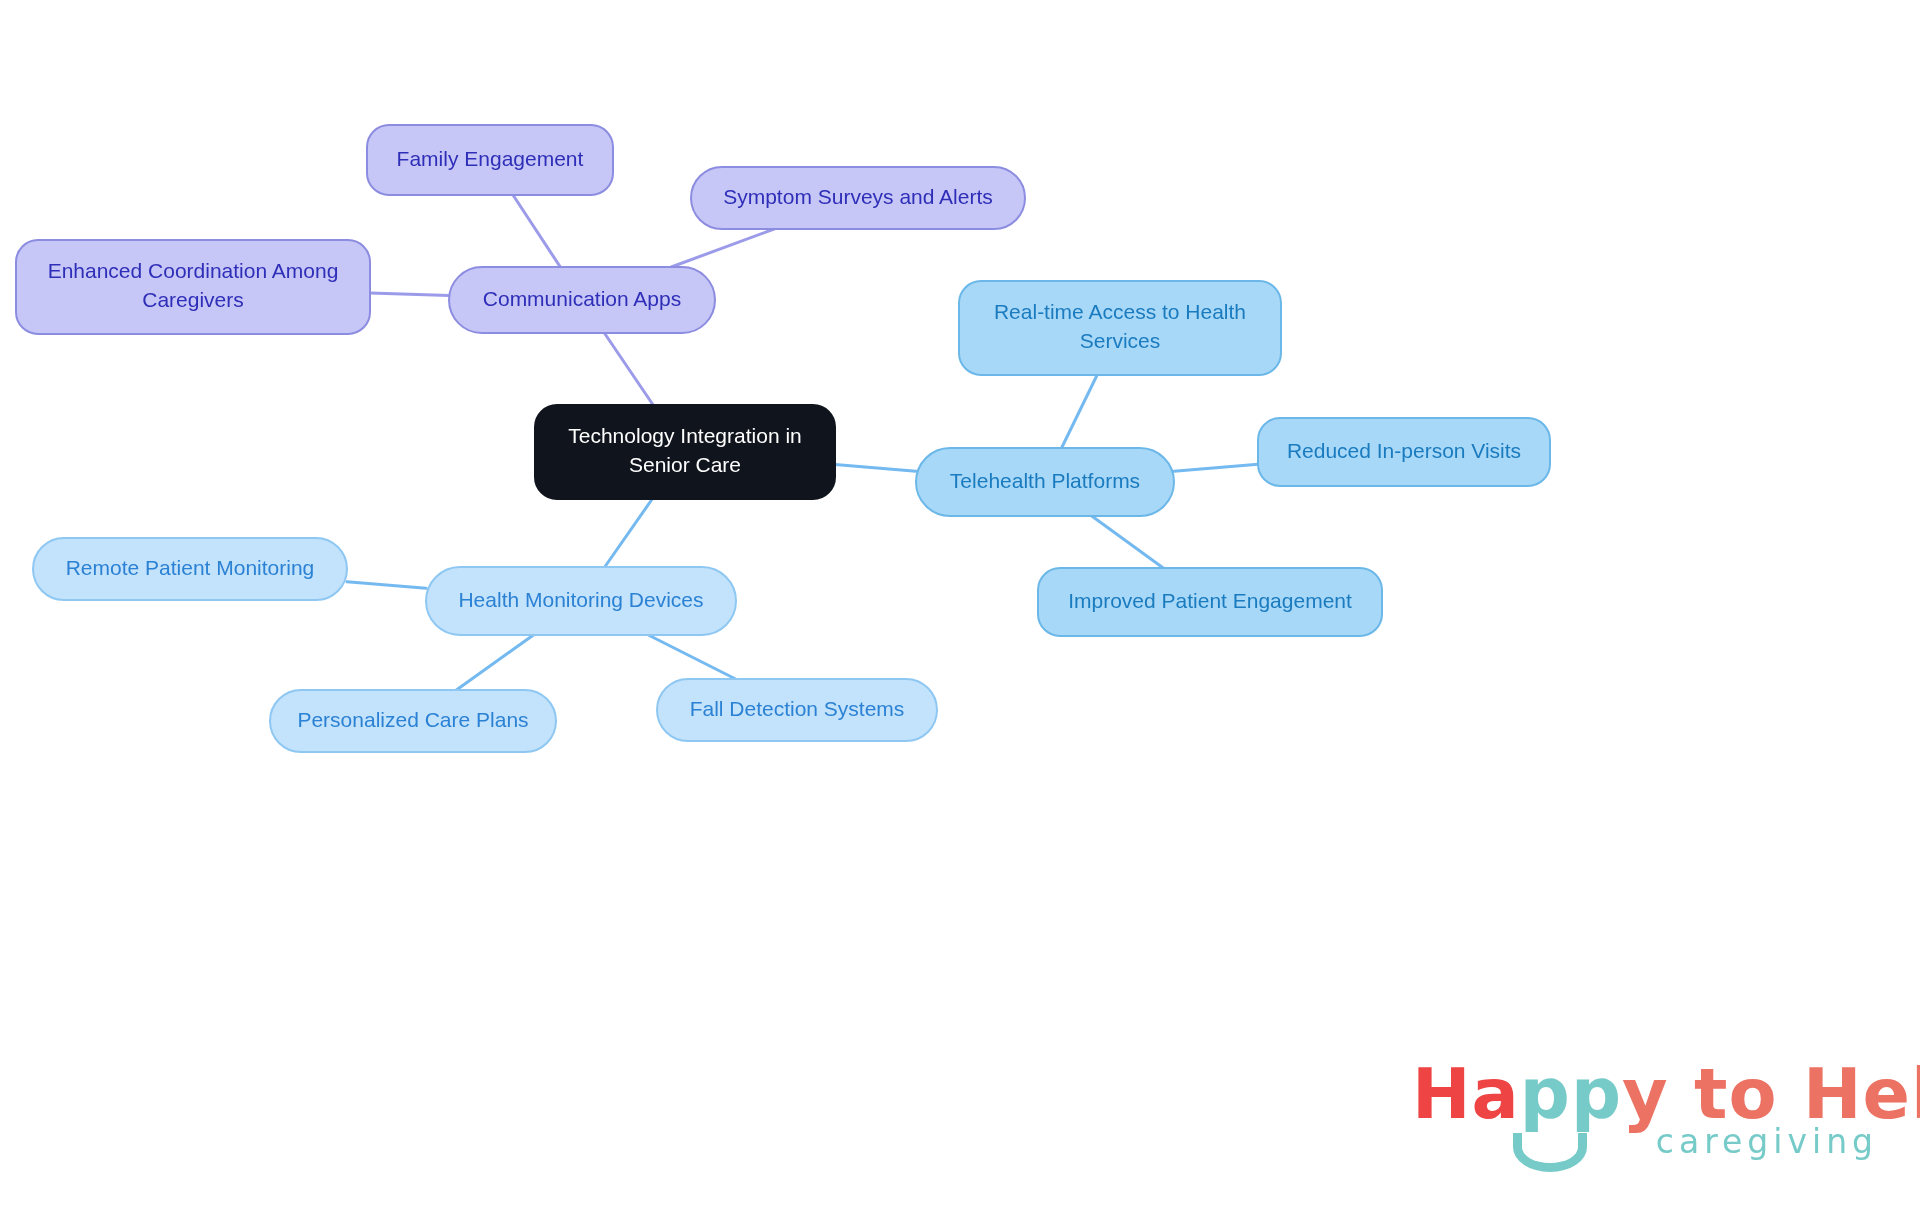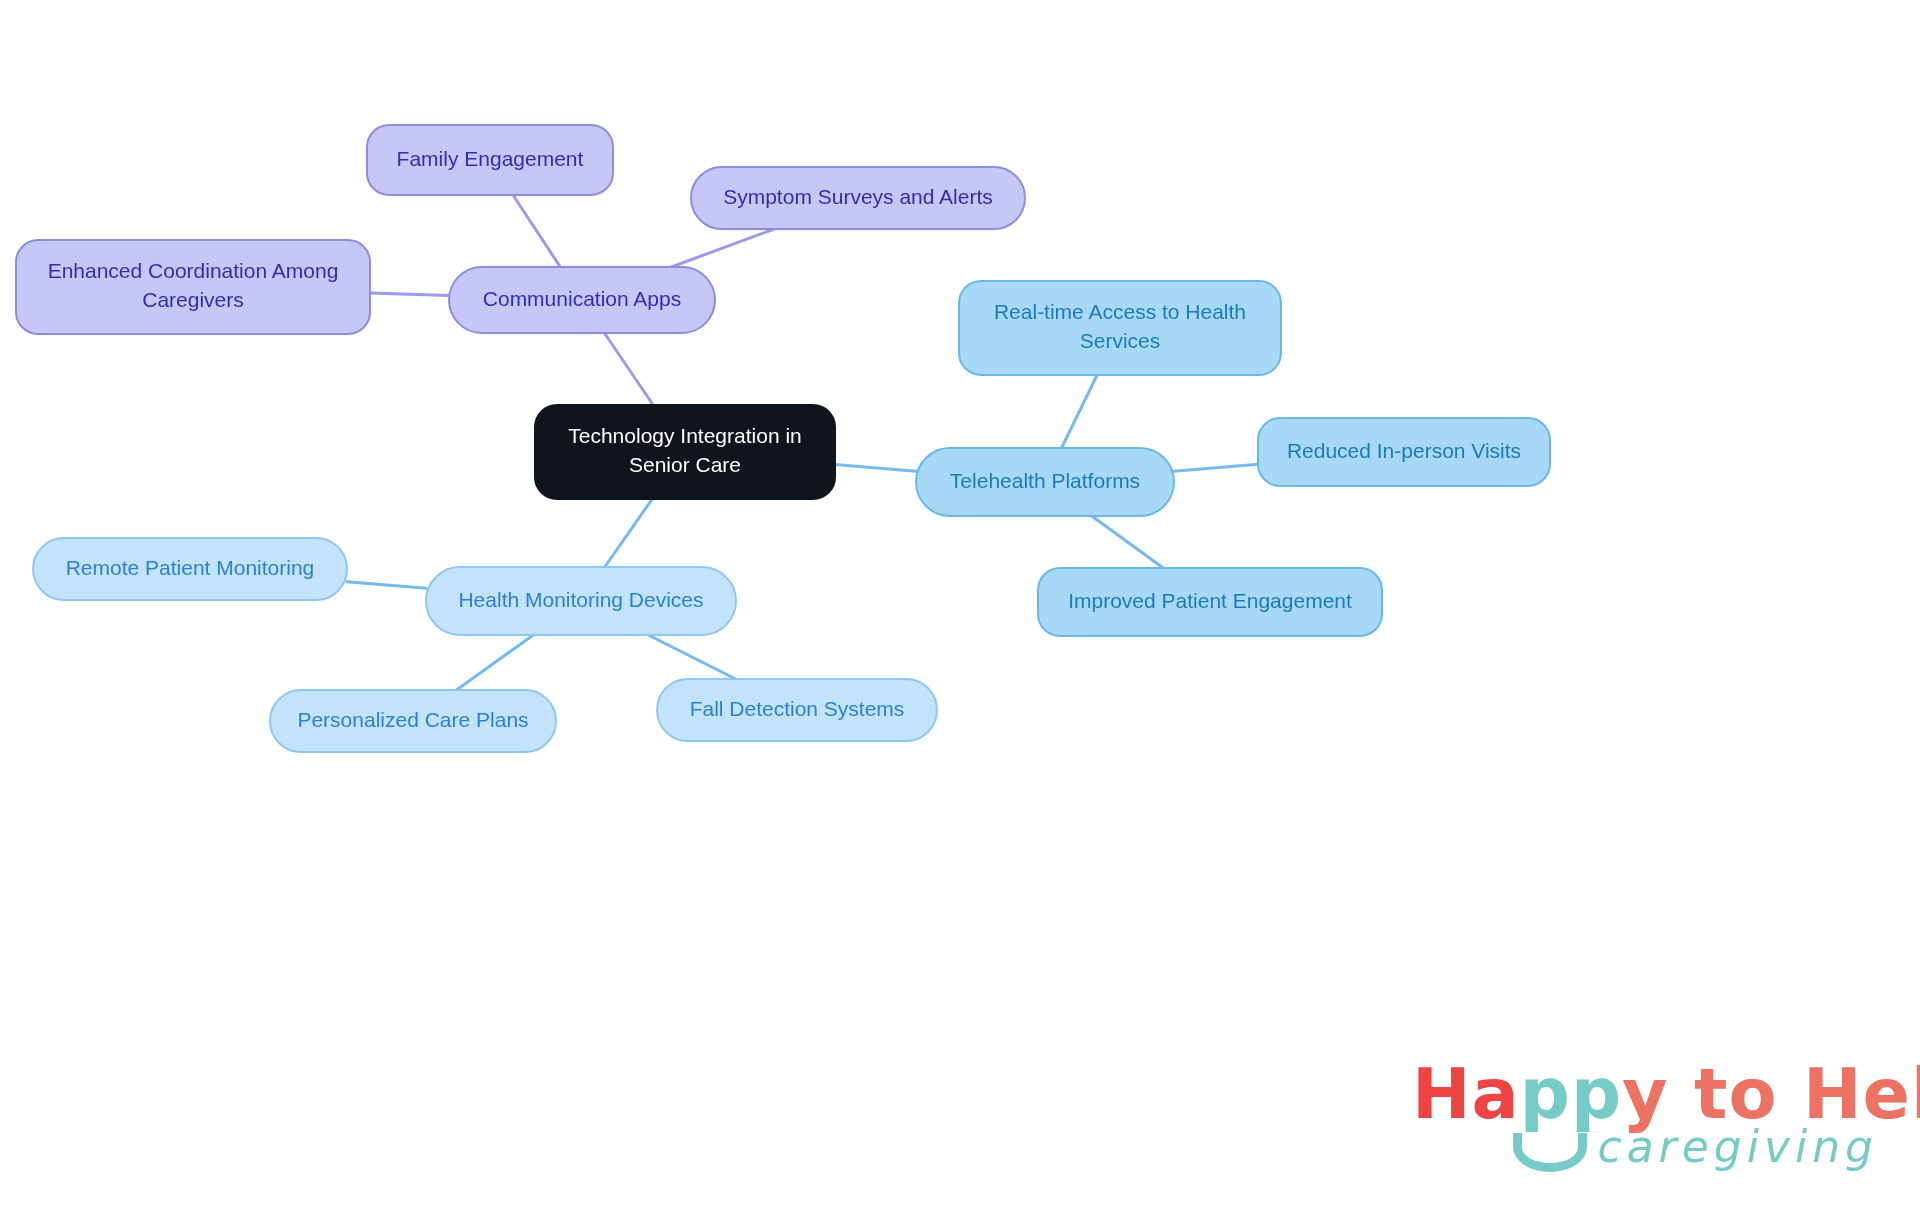--- a/index.html
+++ b/index.html
@@ -51,25 +51,24 @@
     font-size: 70px;
     letter-spacing: 1px;
     line-height: 1;
     white-space: nowrap;
   }
   .logo-sub {
     position: absolute;
     right: 4px;
     top: 66px;
     font-family: "DejaVu Sans", sans-serif;
-    font-size: 44px;
+    font-size: 33px;
     letter-spacing: 5px;
     line-height: 1;
     white-space: nowrap;
-    font-style: italic;
   }
   .logo-smile {
     position: absolute;
     left: 101px;
     top: 74px;
     width: 56px;
     height: 30px;
     border: 9px solid #76cbc9;
     border-top: none;
     border-bottom-left-radius: 60px 40px;

